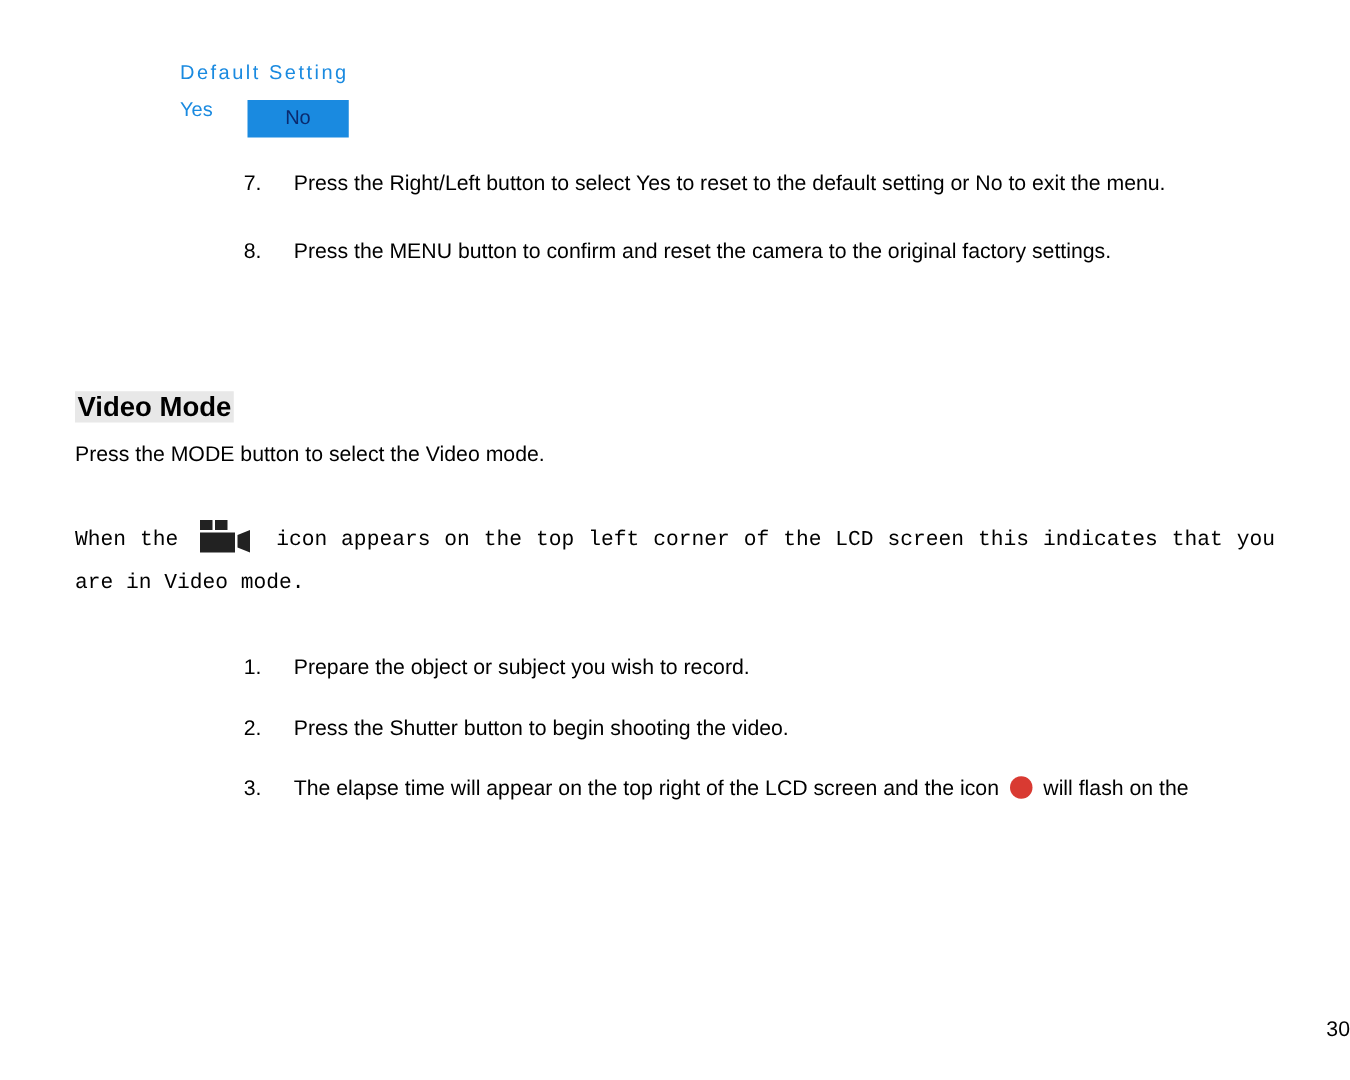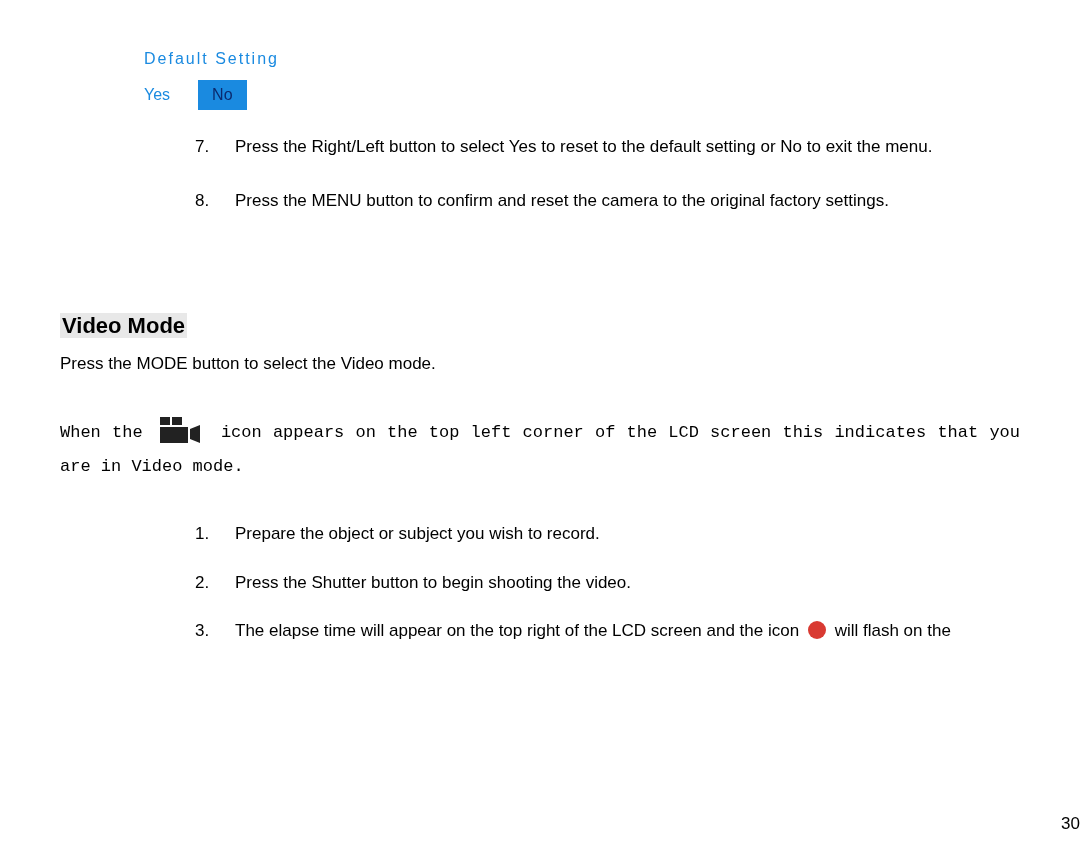--- a/index.html
+++ b/index.html
@@ -22,31 +22,30 @@
     }
     .menu-title {
       color: #1a8ae0;
       font-size: 16px;
       letter-spacing: 2px;
       font-weight: 400;
       margin-bottom: 12px;
     }
     .menu-options {
       display: flex;
-      align-items: center;
       gap: 28px;
     }
     .menu-yes {
       color: #1a8ae0;
       font-size: 16px;
     }
     .menu-no {
       background: #1a8ae0;
       color: #0a2a6e;
-      padding: 6px 14px;
+      padding: 6px 30px;
       font-size: 16px;
     }
     .instruction-list {
       margin-left: 135px;
       margin-right: 60px;
     }
     .instruction-item {
       display: flex;
       margin-bottom: 20px;
       line-height: 2.0;

